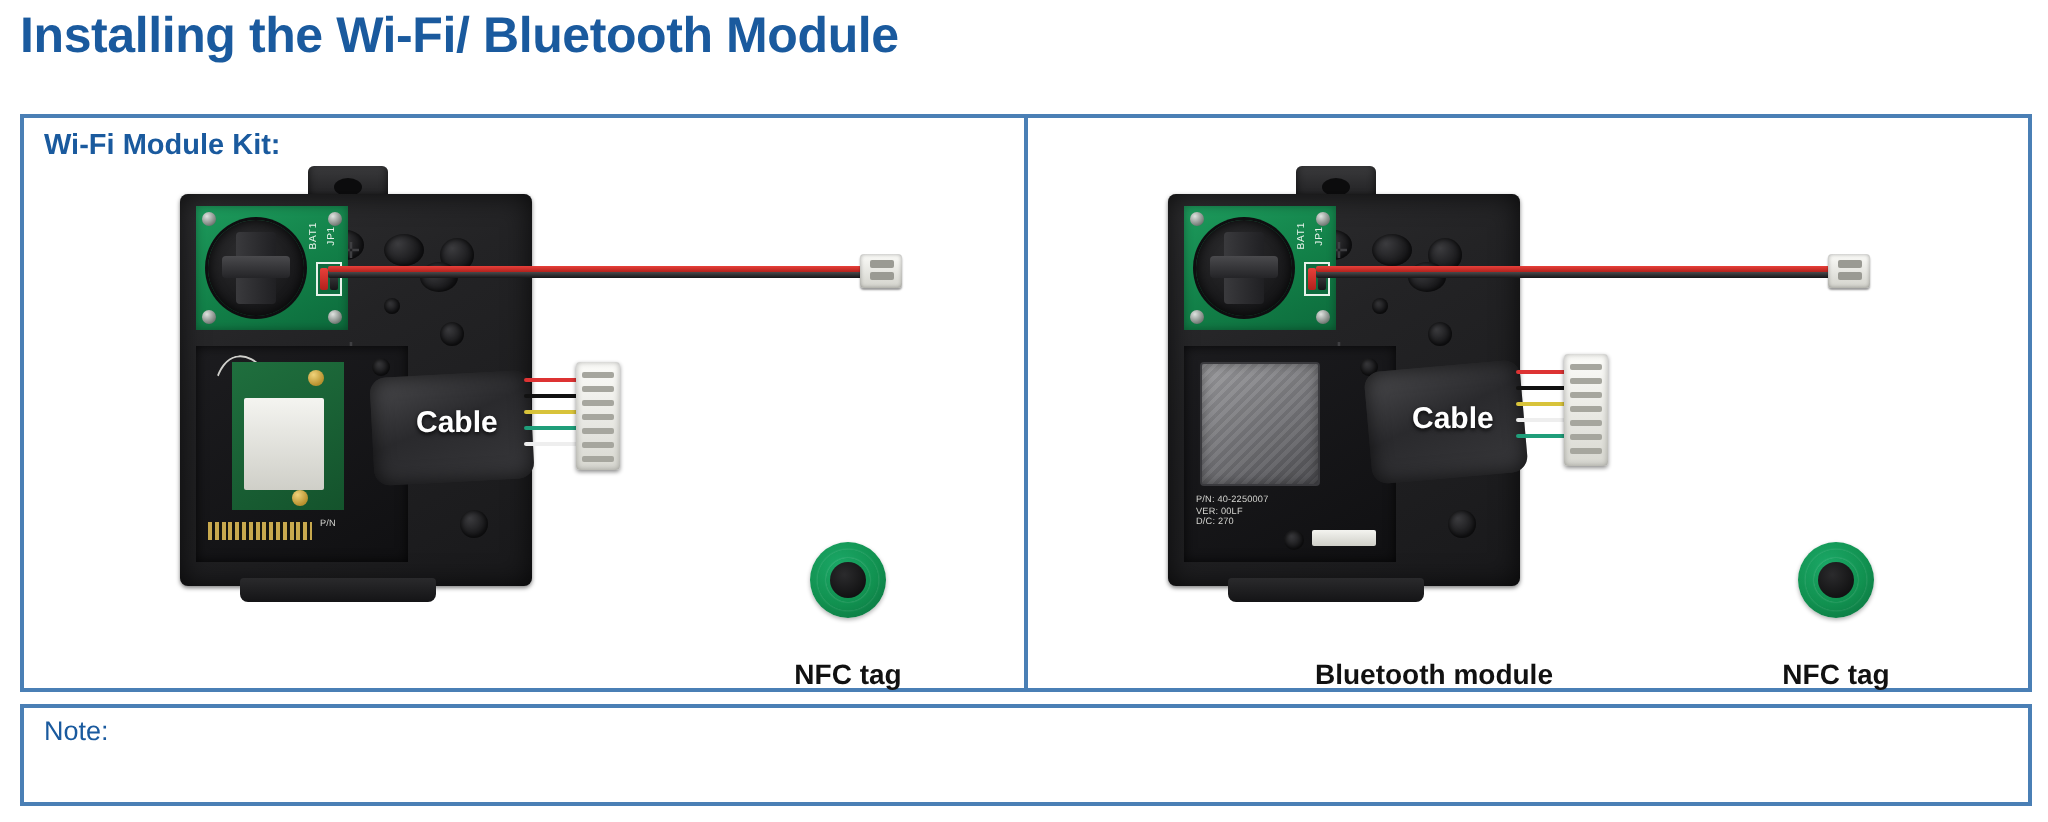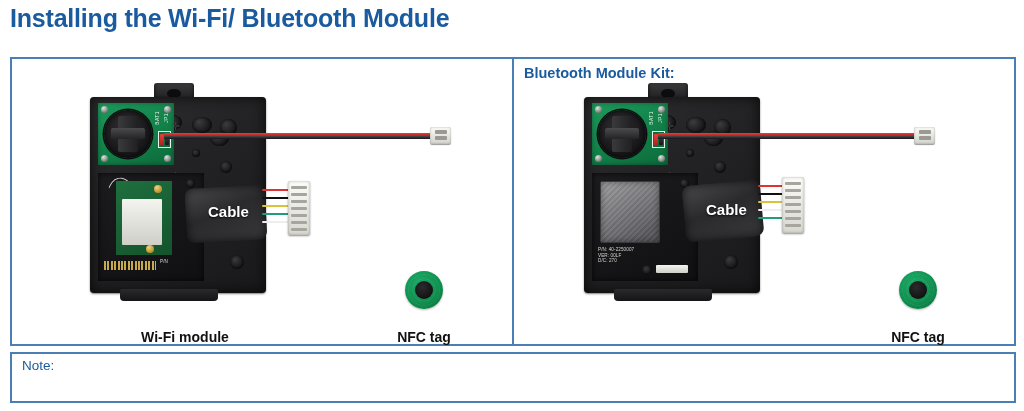--- a/index.html
+++ b/index.html
@@ -215,20 +215,21 @@
   }
 </style>
 </head>
 <body>
 
 <div class="page-title">Installing the Wi-Fi/ Bluetooth Module</div>
 
 <div class="kit-panel">
 
   <div class="kit-col left">
+    <div class="kit-header">Wi-Fi Module Kit:</div>
 
     <div class="photo-stage">
       <div class="device" style="left:78px;top:0;width:192px;height:224px;">
 
         <div class="mount-tab"></div>
         <div class="enclosure">
           <div class="standoff" style="left:74px;top:18px;width:18px;height:15px;"></div>
           <div class="standoff" style="left:102px;top:20px;width:20px;height:16px;"></div>
           <div class="standoff" style="left:130px;top:22px;width:17px;height:17px;"></div>
           <div class="standoff" style="left:120px;top:34px;width:19px;height:15px;"></div>
@@ -296,26 +297,24 @@
           <span class="slot" style="top:26px;"></span>
           <span class="slot" style="top:33px;"></span>
           <span class="slot" style="top:40px;"></span>
           <span class="slot" style="top:47px;"></span>
         </div>
       </div>
 
       <div class="nfc-tag" style="left:393px;top:188px;"></div>
     </div>
 
-    <div class="caption" style="left:103px;top:270px;width:140px;">Wi-Fi module</div>
     <div class="caption" style="left:352px;top:270px;width:120px;">NFC tag</div>
   </div>
 
   <div class="kit-col right">
-    <div class="kit-header">Bluetooth Module Kit:</div>
 
     <div class="photo-stage">
       <div class="device" style="left:70px;top:0;width:192px;height:224px;">
 
         <div class="mount-tab"></div>
         <div class="enclosure">
           <div class="standoff" style="left:74px;top:18px;width:18px;height:15px;"></div>
           <div class="standoff" style="left:102px;top:20px;width:20px;height:16px;"></div>
           <div class="standoff" style="left:130px;top:22px;width:17px;height:17px;"></div>
           <div class="standoff" style="left:120px;top:34px;width:19px;height:15px;"></div>
@@ -381,19 +380,20 @@
           <span class="slot" style="top:26px;"></span>
           <span class="slot" style="top:33px;"></span>
           <span class="slot" style="top:40px;"></span>
           <span class="slot" style="top:47px;"></span>
         </div>
       </div>
 
       <div class="nfc-tag" style="left:385px;top:188px;"></div>
     </div>
 
+    <div class="caption" style="left:118px;top:270px;width:170px;">Bluetooth module</div>
     <div class="caption" style="left:344px;top:270px;width:120px;">NFC tag</div>
   </div>
 </div>
 
 <div class="note-box">
   <div class="note-title">Note:</div>
 </div>
 
 </body></html>

